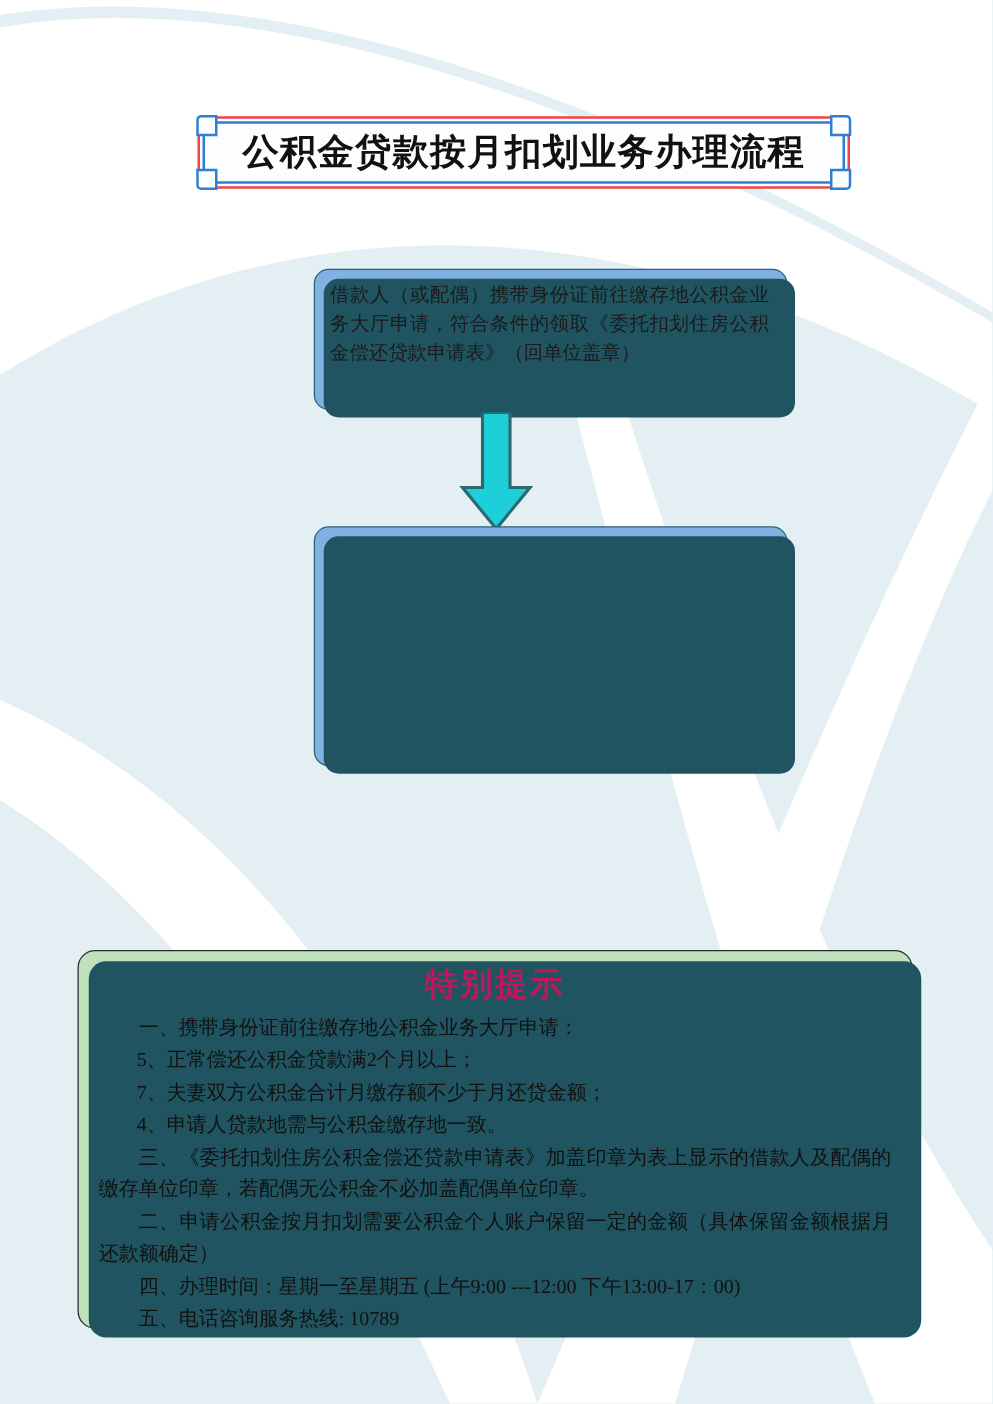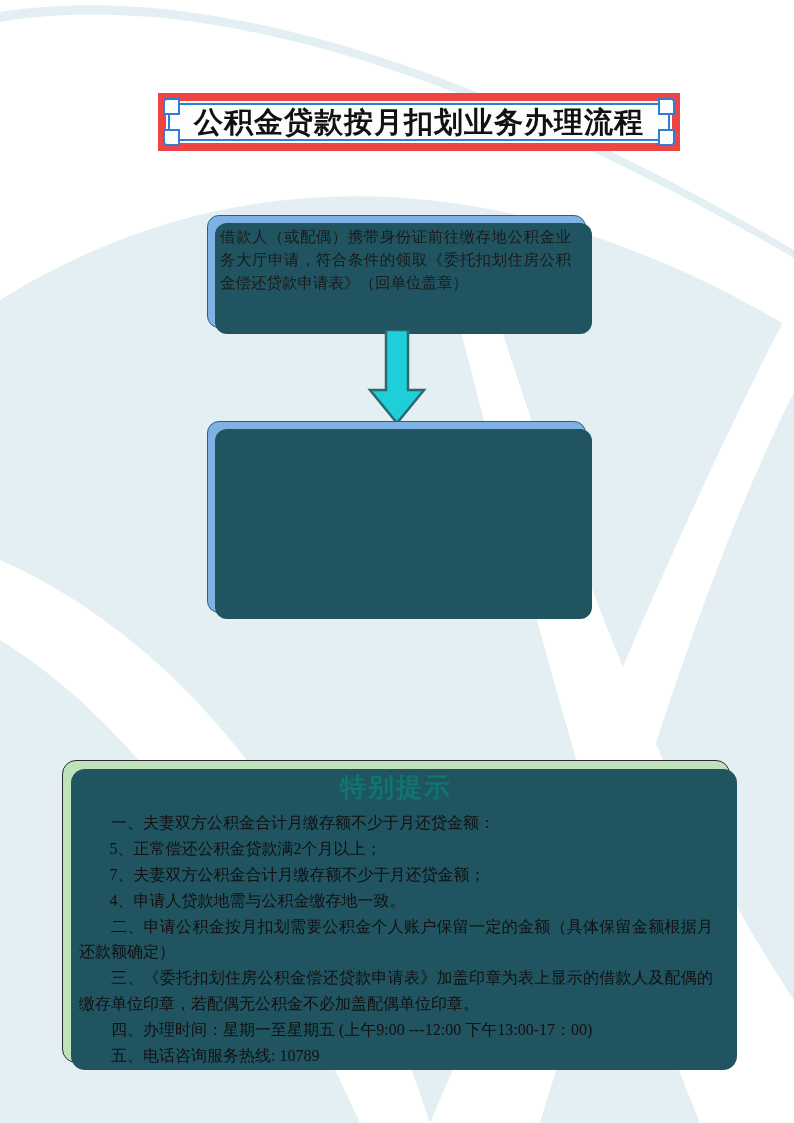--- a/index.html
+++ b/index.html
@@ -35,21 +35,21 @@
   
   #title-plaque {
     position: absolute;
     left: 158px;
     top: 93px;
     width: 522px;
     height: 58px;
     z-index: 5;
     box-sizing: border-box;
     background: #fbfdff;
-    border: 8px solid #ef4444;
+    border: 2px solid #ef4444;
     padding: 2px;
   }
   #title-plaque-inner {
     width: 100%;
     height: 100%;
     box-sizing: border-box;
     border: 2px solid #2e7fd4;
     background: #fbfdff;
     display: flex;
     align-items: center;
@@ -95,20 +95,21 @@
     z-index: -1;
   }
   .bluebox {
     background: #7fb2e3;
     border: 1px solid #2d5f7c;
     color: #1b1b1b;
     padding: 10px 14px 10px 12px;
     font-size: 15.5px;
     line-height: 1.48;
     text-align: justify;
+    margin-left: 44px;
   }
   #box-step1 {
     left: 207px;
     top: 215px;
     width: 379px;
     height: 113px;
   }
   #box-step2 {
     left: 207px;
     top: 421px;
@@ -145,21 +146,21 @@
     left: 8px;
     top: 8px;
     width: 100%;
     height: 100%;
     background: #205460;
     border-radius: 14px;
     z-index: -1;
   }
   #notice-title {
     text-align: center;
-    color: #0f766e;
+    color: #be185d;
     font-size: 26px;
     font-weight: bold;
     letter-spacing: 2px;
     line-height: 1.15;
     margin-bottom: 7px;
     font-family: "Liberation Serif", "DejaVu Serif", serif;
   }
   .notice-line {
     font-size: 16px;
     line-height: 1.62;
@@ -203,23 +204,23 @@
     <polygon points="20,0 42,0 42,60 58,60 31,93 4,60 20,60" fill="#1ecfd9" stroke="#2a6a70" stroke-width="2.5" stroke-linejoin="miter"></polygon>
   </svg>
 
   <div class="flowbox bluebox" id="box-step2">
     <span class="shadow"></span>
   </div>
 
   <div id="box-notice">
     <span class="shadow"></span>
     <div id="notice-title">特别提示</div>
-    <div class="notice-line indent2">一、夫妻双方公积金合计月缴存额不少于月还贷金额：</div>
+    <div class="notice-line indent2">一、携带身份证前往缴存地公积金业务大厅申请：</div>
     <div class="notice-line indent1">5、正常偿还公积金贷款满2个月以上；</div>
     <div class="notice-line indent1">7、夫妻双方公积金合计月缴存额不少于月还贷金额；</div>
     <div class="notice-line indent1">4、申请人贷款地需与公积金缴存地一致。</div>
+    <div class="notice-line indent2">三、《委托扣划住房公积金偿还贷款申请表》加盖印章为表上显示的借款人及配偶的缴存单位印章，若配偶无公积金不必加盖配偶单位印章。</div>
     <div class="notice-line indent2">二、申请公积金按月扣划需要公积金个人账户保留一定的金额（具体保留金额根据月还款额确定）</div>
-    <div class="notice-line indent2">三、《委托扣划住房公积金偿还贷款申请表》加盖印章为表上显示的借款人及配偶的缴存单位印章，若配偶无公积金不必加盖配偶单位印章。</div>
     <div class="notice-line indent2">四、办理时间：星期一至星期五 (上午9:00 ---12:00 下午13:00-17：00)</div>
     <div class="notice-line indent2">五、电话咨询服务热线: 10789</div>
   </div>
 
 </div>
 
 </body></html>

